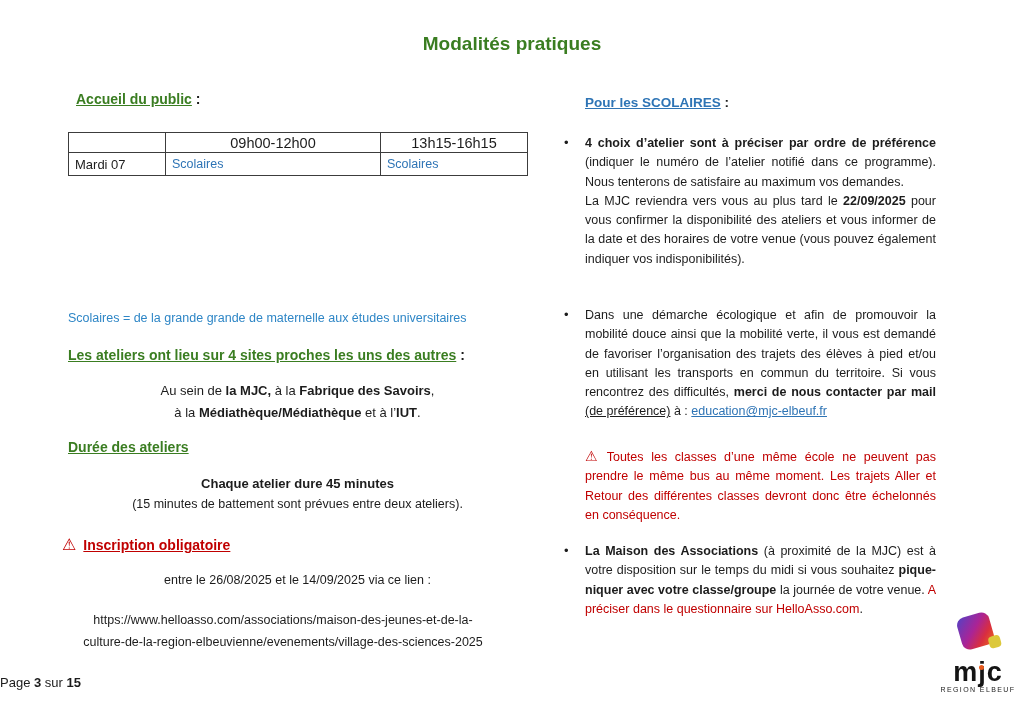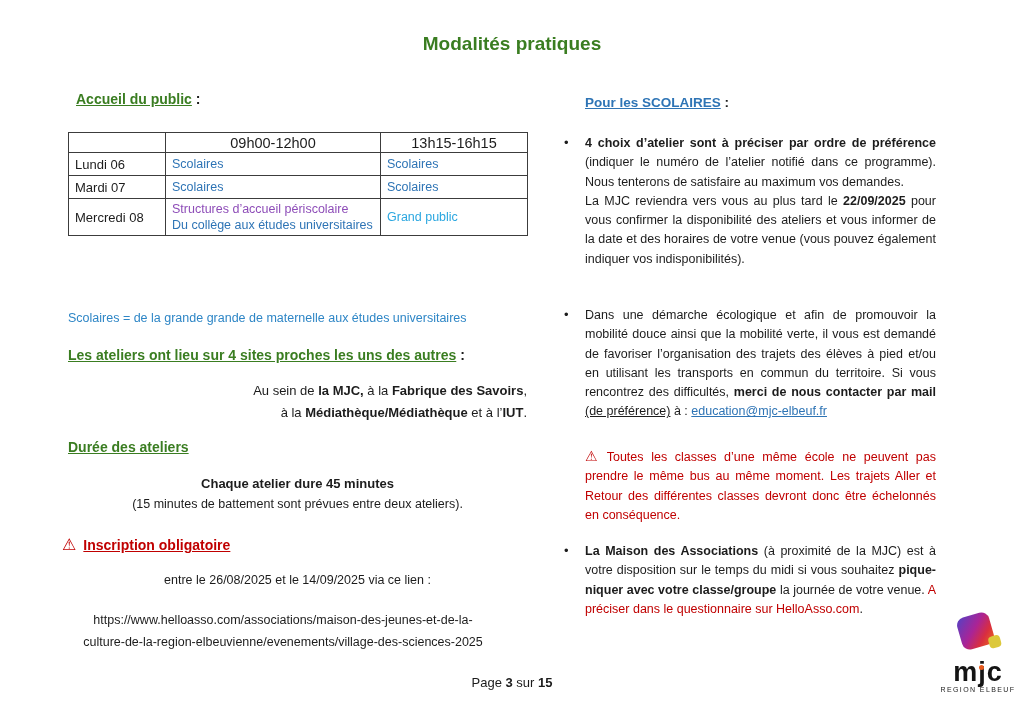--- a/index.html
+++ b/index.html
@@ -26,41 +26,41 @@
 
   #schedule{left:68px;top:132px;width:459px;border-collapse:collapse;table-layout:fixed}
   #schedule th,#schedule td{border:1px solid #3c3c3c;vertical-align:middle;overflow:hidden}
   #schedule th{font-size:14.5px;font-weight:400;text-align:center;height:19px;padding:0;color:#1c1c1c}
   #schedule td.day{font-size:13px;height:20px;padding:1px 6px}
   #schedule td.slot{font-size:12.5px;white-space:pre-line;line-height:16px;padding:1px 6px}
   #schedule tr.tall td{padding-top:2px;padding-bottom:2px}
 
   #legend-line{left:68px;top:311px;font-size:12.5px;white-space:nowrap}
   #h-sites{left:68px;top:347px}
-  #sites-par{left:68px;top:380px;width:459px;text-align:right;font-size:13px;line-height:22px;white-space:pre-line}
+  #sites-par{left:68px;top:380px;width:459px;text-align:center;font-size:13px;line-height:22px;white-space:pre-line}
   #h-duree{left:68px;top:439px}
   #duration-line{left:68px;top:476px;width:459px;text-align:center;font-size:13px}
   #duration-note{left:68px;top:497px;width:459px;text-align:center;font-size:12.5px}
   #inscription{left:62px;top:535px;font-size:14px;white-space:nowrap}
   .warn{color:#C00000;font-size:15px}
   #inscription .warn{margin-right:7px;font-size:16px}
   #dates-line{left:68px;top:573px;width:459px;text-align:center;font-size:12.5px}
   #url-line{left:33px;top:609px;width:500px;text-align:center;font-size:12.5px;line-height:22px;white-space:pre-line}
 
   #h-scolaires{left:585px;top:95px;font-size:13.5px}
   .bullet-item{position:absolute;left:563px;width:373px}
   .bullet-item .bullet{position:absolute;left:1px;top:1px;font-size:13px;color:#1c1c1c}
   .btext{margin-left:22px;text-align:justify;font-size:12.5px;line-height:19.3px;white-space:pre-line}
   #b1{top:134px}
   #b2{top:306px}
   #warn-par{left:585px;top:447px;width:351px;text-align:justify;font-size:12.5px;line-height:19.3px}
   #warn-par .warn{margin-right:5px;font-size:14px}
   #b3{top:542px}
 
-  #footer{top:675px;left:0;width:100%;text-align:center;font-size:13px}
+  #footer{top:675px;left:0;width:100%;text-align:left;font-size:13px}
 
   #logo{left:940px;top:612px;width:76px;text-align:center}
   #logo svg{display:block;margin:0 auto}
   #logo-text{font-size:27px;font-weight:700;color:#141414;line-height:24px;margin-top:-2px;letter-spacing:1px}
   #logo-jdot{position:absolute;width:5px;height:5px;border-radius:50%;background:#e85a1c;left:39px;top:53px}
   #logo-sub{font-size:7px;letter-spacing:1.4px;color:#222;margin-top:2px;white-space:nowrap}
 </style>
 </head>
 <body>
 
@@ -76,34 +76,23 @@
     </colgroup>
   <thead>
     <tr>
       <th></th>
       <th>09h00-12h00</th>
       <th>13h15-16h15</th>
     </tr>
   </thead>
   <tbody>
     <tr>
-      <td class="day">Lundi 06</td>
-      <td class="slot"><span class="blue">Scolaires</span></td>
-      <td class="slot"><span class="blue">Scolaires</span></td>
-    </tr>
-    <tr>
       <td class="day">Mardi 07</td>
       <td class="slot"><span class="blue">Scolaires</span></td>
       <td class="slot"><span class="blue">Scolaires</span></td>
-    </tr>
-    <tr class="tall">
-      <td class="day">Mercredi 08</td>
-      <td class="slot"><span class="purple">Structures d’accueil périscolaire
-</span><span class="blue">Du collège aux études universitaires</span></td>
-      <td class="slot"><span class="cyan">Grand public</span></td>
     </tr>
   </tbody>
 </table>
 
 <div id="legend-line" class="abs"><span class="legend">Scolaires = de la grande grande de maternelle aux études universitaires</span></div>
 
 <div id="h-sites" class="abs heading"><span class="b u green">Les ateliers ont lieu sur 4 sites proches les uns des autres</span><span class="b"> :</span></div>
 <div id="sites-par" class="abs"><span>Au sein de </span><span class="b">la MJC,</span><span> à la </span><span class="b">Fabrique des Savoirs</span><span>,
 à la </span><span class="b">Médiathèque/Médiathèque</span><span> et à l’</span><span class="b">IUT</span><span>.</span></div>
 

